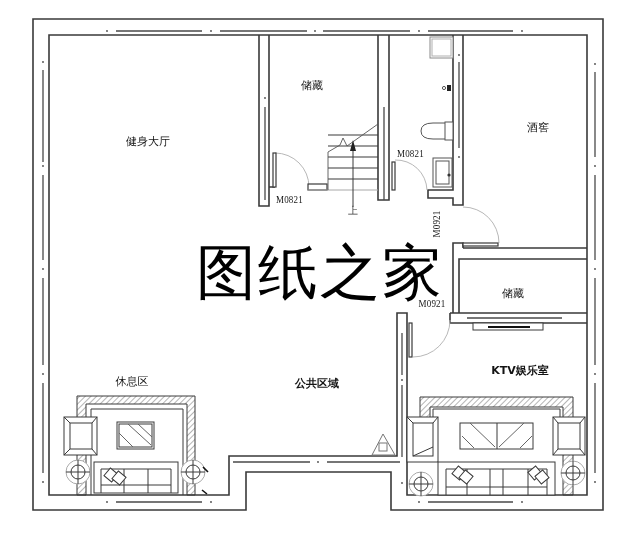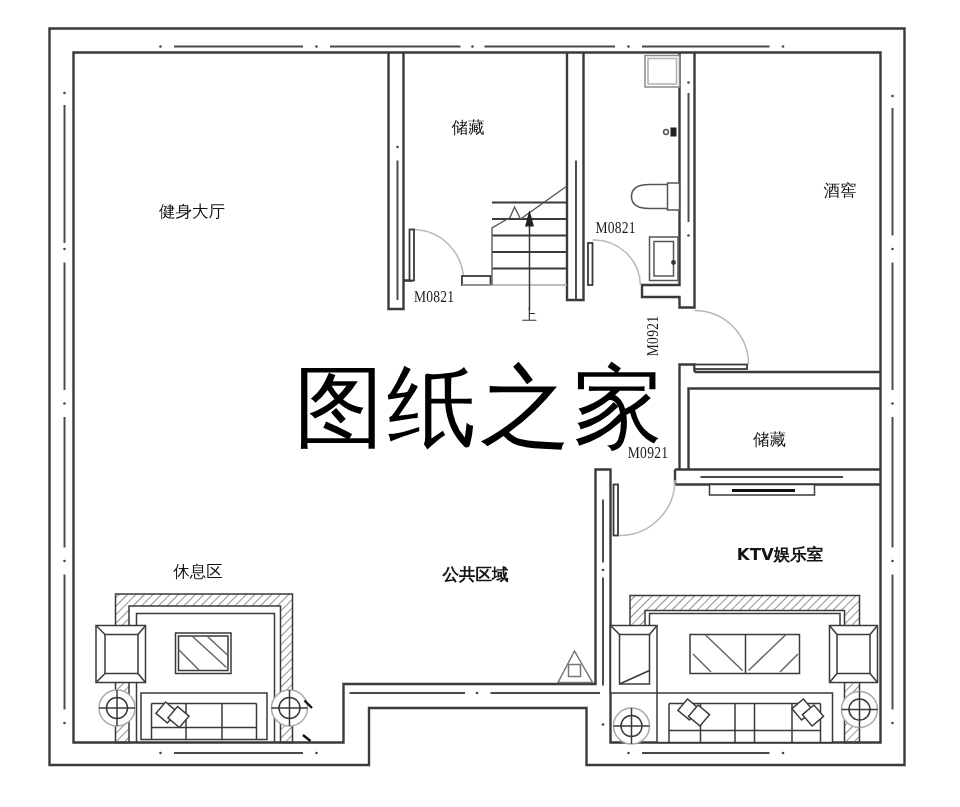--- a/index.html
+++ b/index.html
@@ -184,23 +184,23 @@
         <path d="M409,484 H433 M421,472 V496" fill="none"></path>
       </g>
       <g fill="#ffffff">
         <circle cx="573" cy="473" r="12" stroke="#aaa"></circle>
         <circle cx="573" cy="473" r="7"></circle>
         <path d="M561,473 H585 M573,461 V485" fill="none"></path>
       </g>
     </g>
   </svg>
 
-  <span class="lbl" style="left:128px; top:141px;text-align:right;">健身大厅</span>
+  <span class="lbl" style="left:148px; top:141px;text-align:right;">健身大厅</span>
   <span class="lbl" style="left:312px; top:85px;">储藏</span>
-  <span class="lbl" style="left:560px; top:127px;">酒窖</span>
+  <span class="lbl" style="left:538px; top:127px;">酒窖</span>
   <span class="lbl" style="left:513px; top:293px;">储藏</span>
   <span class="lbl" style="left:520px; top:370px;font-weight:bold;">KTV娱乐室</span>
   <span class="lbl" style="left:317px; top:383px;font-weight:bold;">公共区域</span>
   <span class="lbl" style="left:132px; top:381px;">休息区</span>
 
   <span class="door-lbl left" style="left:276px; top:199px;">M0821</span>
   <span class="door-lbl left" style="left:397px; top:153px;">M0821</span>
   <span class="door-lbl rot" style="left:436px; top:224px;">M0921</span>
   <span class="door-lbl center" style="left:432px; top:303px;">M0921</span>
 

